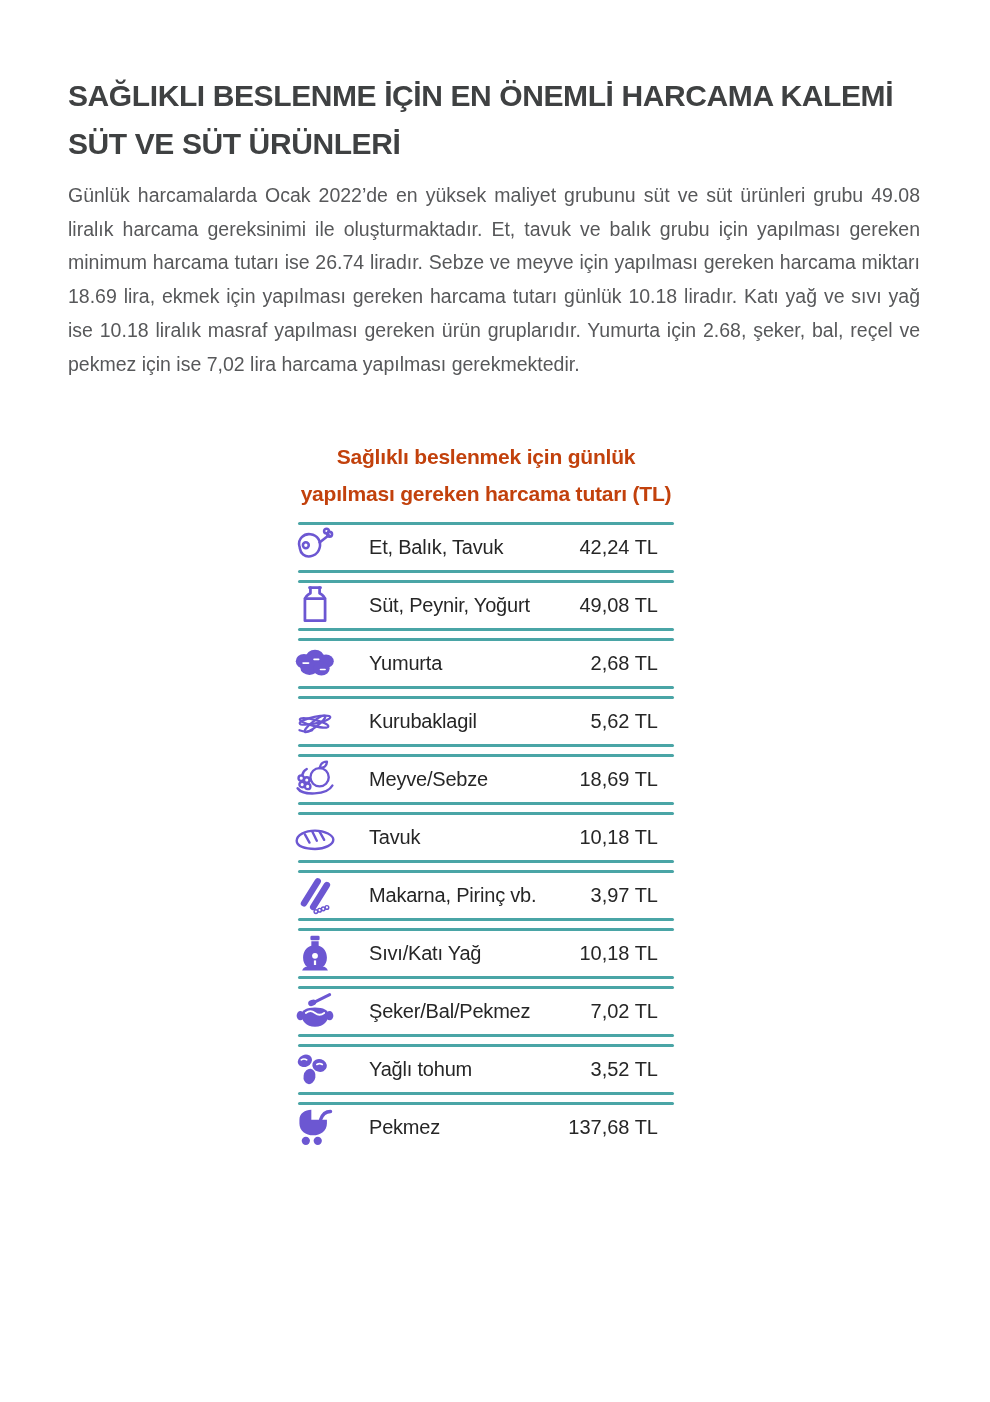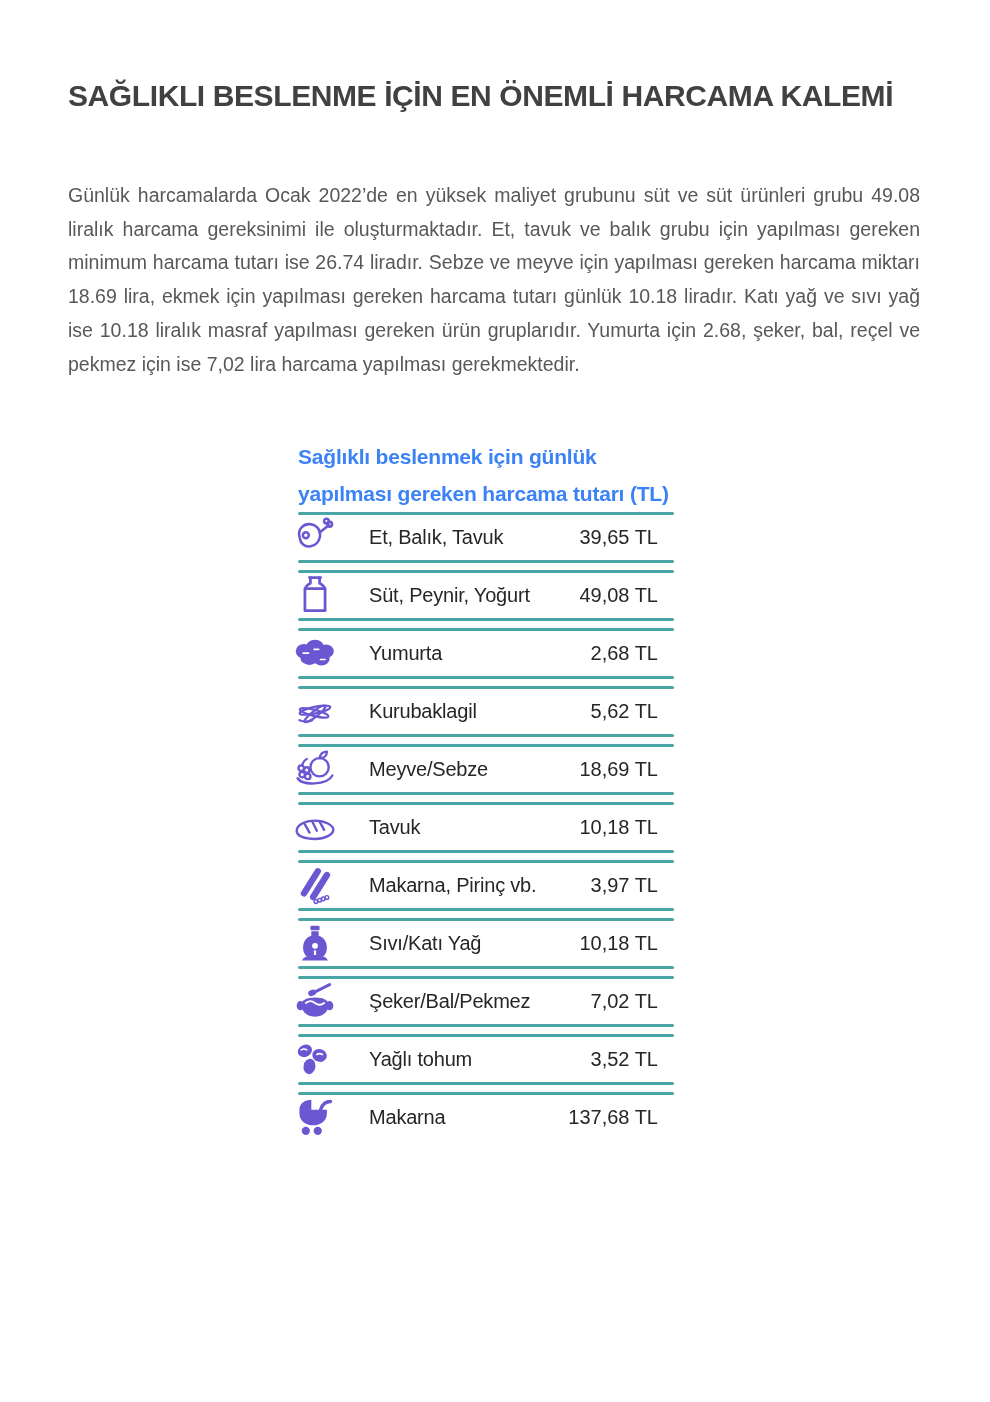--- a/index.html
+++ b/index.html
@@ -39,26 +39,26 @@
     color: #57585a;
     text-align: justify;
   }
   
   .chart {
     position: absolute;
     left: 298px; top: 438px;
     width: 376px;
   }
   .chart-title {
-    text-align: left;
-    color: #3b82f6;
+    text-align: center;
+    color: #c2410c;
     font-weight: bold;
     font-size: 21px;
     line-height: 37px;
-    margin-bottom: 0;
+    margin-bottom: 10px;
     letter-spacing: -0.2px;
   }
   .hr {
     height: 3px;
     background: #4aa5a6;
     border-radius: 2px;
   }
   .hr-double .hr + .hr { margin-top: 7px; }
   .row {
     display: flex;
@@ -92,20 +92,21 @@
     white-space: nowrap;
   }
 </style>
 </head>
 <body>
 
 <div class="page">
 
   <h1 class="heading">
     <div>SAĞLIKLI BESLENME İÇİN EN ÖNEMLİ HARCAMA KALEMİ</div>
+    <div>SÜT VE SÜT ÜRÜNLERİ</div>
   </h1>
 
   <p class="intro">Günlük harcamalarda Ocak 2022’de en yüksek maliyet grubunu süt ve süt ürünleri grubu 49.08 liralık harcama gereksinimi ile oluşturmaktadır. Et, tavuk ve balık grubu için yapılması gereken minimum harcama tutarı ise 26.74 liradır. Sebze ve meyve için yapılması gereken harcama miktarı 18.69 lira, ekmek için yapılması gereken harcama tutarı günlük 10.18 liradır. Katı yağ ve sıvı yağ ise 10.18 liralık masraf yapılması gereken ürün gruplarıdır. Yumurta için 2.68, şeker, bal, reçel ve pekmez için ise 7,02 lira harcama yapılması gerekmektedir.</p>
 
   <section class="chart">
     <div class="chart-title">
       <div>Sağlıklı beslenmek için günlük</div>
       <div>yapılması gereken harcama tutarı (TL)</div>
     </div>
 
@@ -115,21 +116,21 @@
       <span class="icon-cell">
         <svg viewBox="0 0 48 48" width="44" height="44" fill="none" stroke="#6c57d2" stroke-width="2.8" stroke-linecap="round" stroke-linejoin="round">
           <path d="M7 22c-2-8 5-14 12-13 8 1 12 8 10 15-2 8-12 12-18 7-4-3-3-6-4-9z"></path>
           <circle cx="14" cy="21" r="3.2"></circle>
           <path d="M29 18L39 10"></path>
           <circle cx="40" cy="9" r="2.6"></circle>
           <circle cx="36.5" cy="5.5" r="2.6"></circle>
         </svg>
       </span>
       <span class="row-label">Et, Balık, Tavuk</span>
-      <span class="row-value">39,65 TL</span>
+      <span class="row-value">42,24 TL</span>
     </div>
     <div class="hr-double">
         <div class="hr"></div>
         <div class="hr"></div>
       </div>
 
     <div class="row">
       <span class="icon-cell">
         <svg viewBox="0 0 48 48" width="44" height="44" fill="none" stroke="#6c57d2" stroke-width="3" stroke-linecap="round" stroke-linejoin="round">
           <path d="M18 4h12"></path>
@@ -311,18 +312,18 @@
 
     <div class="row">
       <span class="icon-cell">
         <svg viewBox="0 0 48 48" width="44" height="44">
           <path d="M30 15q3-9 11-9" stroke="#6c57d2" stroke-width="3.6" fill="none" stroke-linecap="round"></path>
           <path d="M7 15c0-7 6-11 13-11v11h17v4c0 8-7 13-15 13S7 27 7 19z" fill="#6c57d2"></path>
           <circle cx="14" cy="38" r="4.5" fill="#6c57d2"></circle>
           <circle cx="27" cy="38" r="4.5" fill="#6c57d2"></circle>
         </svg>
       </span>
-      <span class="row-label">Makarna</span>
+      <span class="row-label">Pekmez</span>
       <span class="row-value">137,68 TL</span>
     </div>
 
   </section>
 </div>
 
 </body></html>

